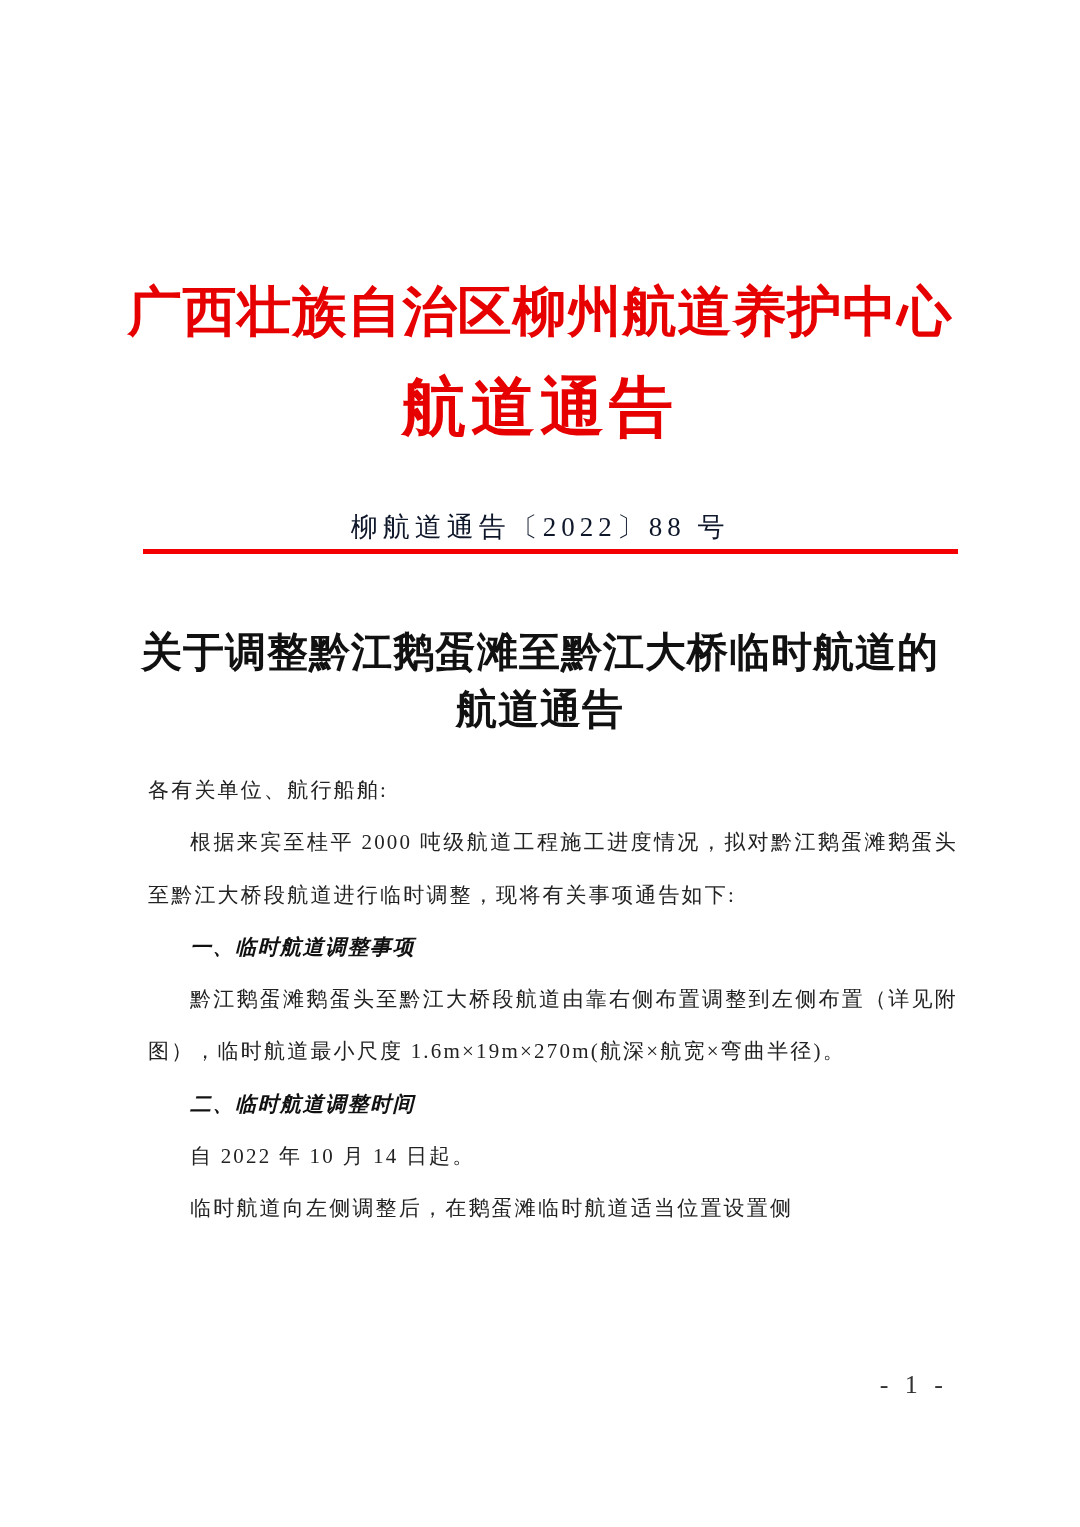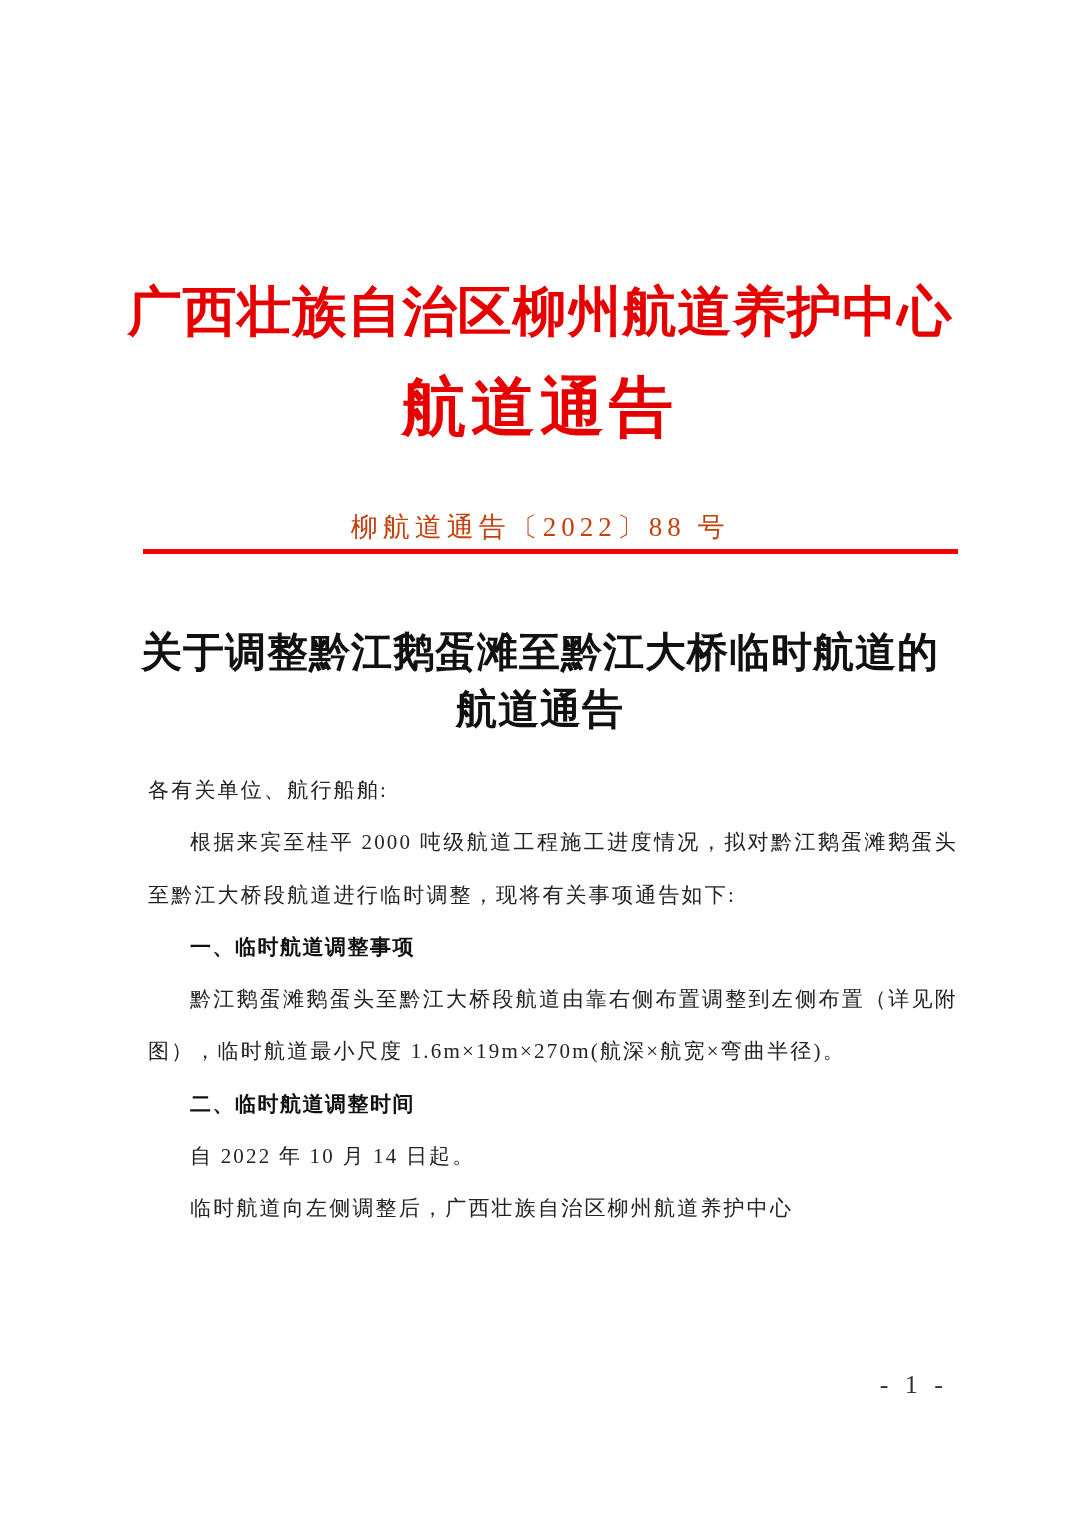--- a/index.html
+++ b/index.html
@@ -45,21 +45,21 @@
   
   .doc-number {
     position: absolute;
     top: 510px;
     left: 0;
     width: 100%;
     text-align: center;
     font-size: 27px;
     line-height: 34px;
     letter-spacing: 5px;
-    color: #c2410c;
+    color: #0f172a;
   }
 
   
   .red-rule {
     position: absolute;
     top: 549px;
     left: 143px;
     width: 815px;
     height: 5px;
     background: #f50000;
@@ -97,20 +97,21 @@
   }
   .para.indent {
     text-indent: 2em;
   }
   .para.heading {
     text-indent: 2em;
     font-family: "Liberation Sans", "DejaVu Sans", sans-serif;
     font-weight: bold;
     letter-spacing: 1.5px;
     color: #111111;
+    font-style: italic;
   }
 
   
   .page-number {
     position: absolute;
     top: 1370px;
     right: 132px;
     font-size: 26px;
     line-height: 30px;
     letter-spacing: 5px;
@@ -136,18 +137,18 @@
     <div>航道通告</div>
   </div>
 
   <div class="body-text">
     <p class="para salutation">各有关单位、航行船舶:</p>
     <p class="para indent">根据来宾至桂平 2000 吨级航道工程施工进度情况，拟对黔江鹅蛋滩鹅蛋头至黔江大桥段航道进行临时调整，现将有关事项通告如下:</p>
     <p class="para heading">一、临时航道调整事项</p>
     <p class="para indent">黔江鹅蛋滩鹅蛋头至黔江大桥段航道由靠右侧布置调整到左侧布置（详见附图），临时航道最小尺度 1.6m×19m×270m(航深×航宽×弯曲半径)。</p>
     <p class="para heading">二、临时航道调整时间</p>
     <p class="para indent">自 2022 年 10 月 14 日起。</p>
-    <p class="para indent">临时航道向左侧调整后，广西壮族自治区柳州航道养护中心</p>
+    <p class="para indent">临时航道向左侧调整后，在鹅蛋滩临时航道适当位置设置侧</p>
   </div>
 
   <div class="page-number">- 1 -</div>
 
 </div>
 
 </body></html>

